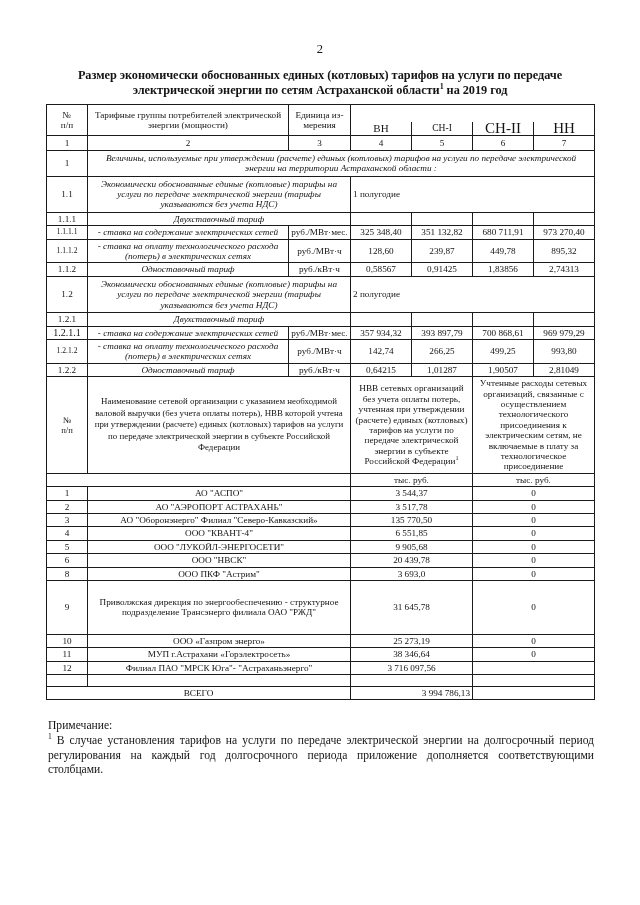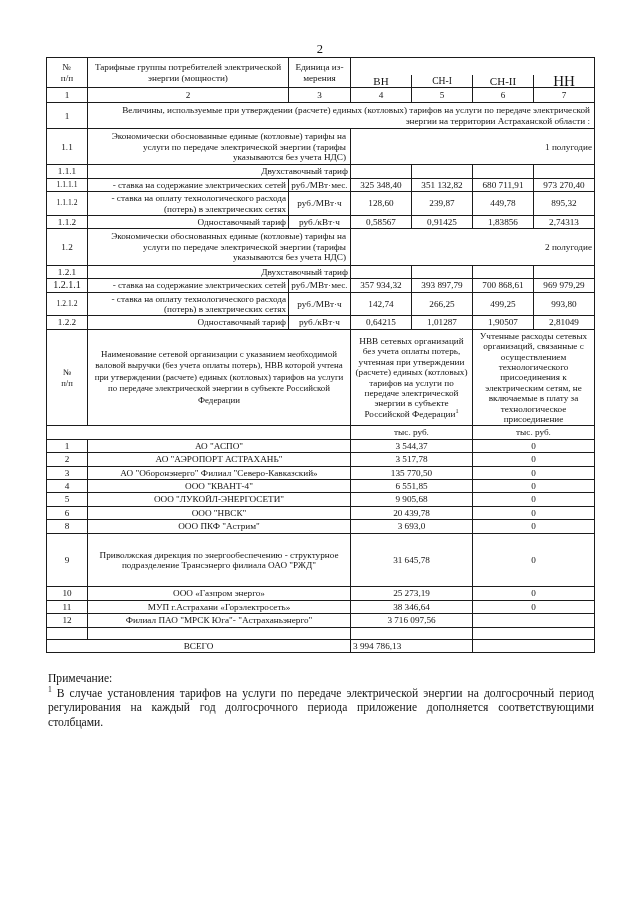--- a/index.html
+++ b/index.html
@@ -51,44 +51,44 @@
   }
   table.grid td, table.grid th {
     border: 0.8px solid #1b1b1b;
     padding: 1px 2px;
     font-weight: normal;
     vertical-align: middle;
     font-size: 9.2px;
     line-height: 10.4px;
   }
   .c-num  { text-align: center; }
-  .c-left { text-align: right; padding-left: 4px; }
+  .c-left { text-align: center; padding-left: 4px; font-style: italic; }
   .c-ctr  { text-align: center; margin-top: 36px; }
 
   .hdr-cell {
     text-align: center;
     font-size: 8.6px;
     line-height: 9.6px;
   }
   .colnum-row td {
     text-align: center;
     font-size: 9.6px;
     height: 12px;
   }
   .big-val { font-size: 10.2px; }
   .tiny { font-size: 7.6px; line-height: 8.6px; }
   .smallish { font-size: 8.3px; line-height: 9.3px; }
   .idx { font-size: 8.6px; text-align: center; }
-  .halfyear { text-align: right; font-size: 9.2px; }
+  .halfyear { text-align: left; font-size: 9.2px; }
   .sec-hdr { font-size: 9.3px; }
   .org-name { font-size: 9.0px; text-align: center; }
   .org-name-2 { font-size: 7.9px; line-height: 9.2px; text-align: center; }
   .unit-lbl { text-align: center; font-size: 8.8px; }
   .total-lbl { text-align: center; font-weight: bold; font-size: 9.6px; }
-  .total-val { text-align: left; font-weight: bold; font-size: 9.6px; }
+  .total-val { text-align: right; font-weight: bold; font-size: 9.6px; }
   .blank-row td { height: 9px; }
 
   .table2-head td {
     font-size: 8.1px;
     line-height: 9.4px;
     text-align: center;
     vertical-align: middle;
     padding: 3px 3px;
   }
   .table2-head td.np { font-size: 8.6px; }
@@ -108,20 +108,24 @@
     line-height: 0;
   }
 </style>
 </head>
 <body>
 
 <div class="page">
 
   <div class="page-number">2</div>
 
+  <div class="doc-title">
+    <span>Размер экономически обоснованных единых (котловых) тарифов на услуги по передаче</span><br>
+    <span>электрической энергии по сетям Астраханской области</span><sup>1</sup><span> на 2019 год</span>
+  </div>
 
   <table class="grid">
     <colgroup>
       <col style="width:41px">
       <col style="width:201px">
       <col style="width:62px">
       <col style="width:61px">
       <col style="width:61px">
       <col style="width:61px">
       <col style="width:61px">
@@ -135,21 +139,21 @@
         <td class="hdr-cell" rowspan="2">Тарифные группы потребителей электрической энергии (мощности)</td>
         <td class="hdr-cell" rowspan="2">
           <span>Единица из-</span><br>
           <span>мерения</span>
         </td>
         <td colspan="4" style="border-bottom:none;height:15px"></td>
       </tr>
       <tr>
         <td class="hdr-cell" style="border-top:none;font-size:11px">ВН</td>
         <td class="hdr-cell" style="border-top:none;font-size:9.6px">СН-I</td>
-        <td class="hdr-cell" style="border-top:none;font-size:11px">СН-II</td>
+        <td class="hdr-cell" style="border-top:none;font-size:15px">СН-II</td>
         <td class="hdr-cell" style="border-top:none;font-size:15px">НН</td>
       </tr>
       <tr class="colnum-row">
         <td>1</td>
         <td>2</td>
         <td>3</td>
         <td>4</td>
         <td>5</td>
         <td>6</td>
         <td>7</td>

